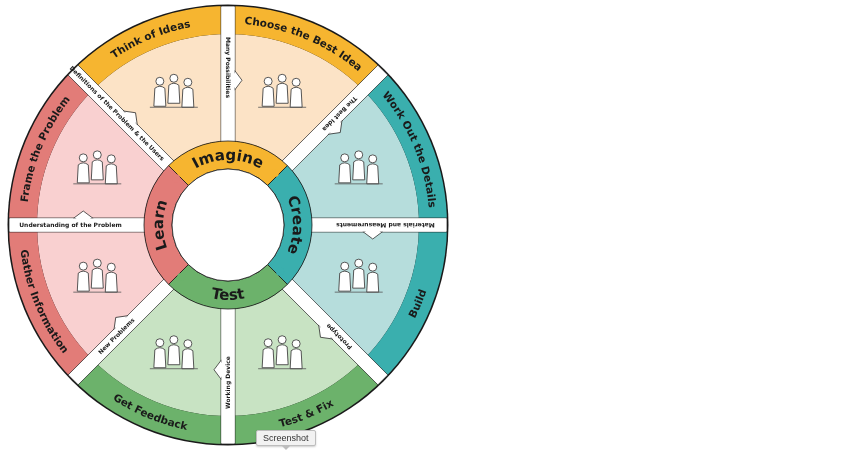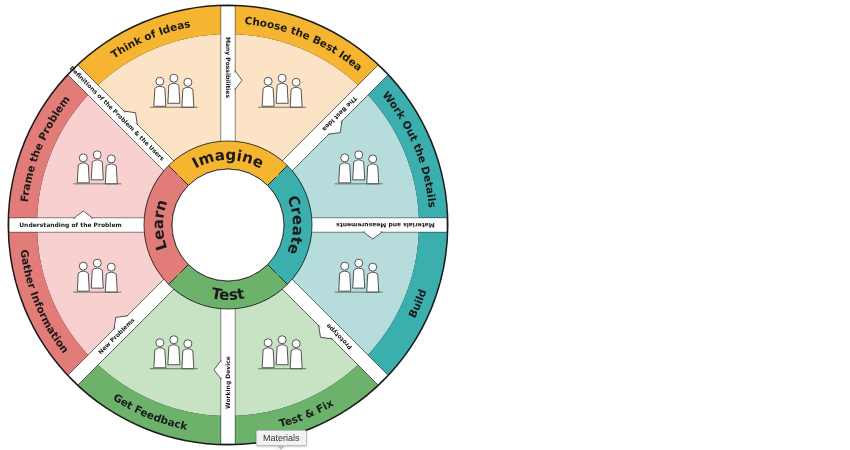--- a/index.html
+++ b/index.html
@@ -215,13 +215,13 @@
       <text class="phase-label"><textPath href="#phasearc-imagine" startOffset="50%" text-anchor="middle">Imagine</textPath></text>
       <path id="phasearc-create" d="M281.24488287878444,187.717531637182 A65,65 0 0 1 281.24488287878444,262.282468362818" fill="none"></path>
       <text class="phase-label"><textPath href="#phasearc-create" startOffset="50%" text-anchor="middle">Create</textPath></text>
       <path id="phasearc-test" d="M184.98176727367155,286.4364033216744 A75,75 0 0 0 271.01823272632845,286.4364033216744" fill="none"></path>
       <text class="phase-label"><textPath href="#phasearc-test" startOffset="50%" text-anchor="middle">Test</textPath></text>
       <path id="phasearc-learn" d="M174.75511712121556,262.282468362818 A65,65 0 0 1 174.7551171212155,187.71753163718202" fill="none"></path>
       <text class="phase-label"><textPath href="#phasearc-learn" startOffset="50%" text-anchor="middle">Learn</textPath></text>
     </g>
 </svg>
 
-<div class="tooltip">Materials</div>
+<div class="tooltip">Screenshot</div>
 
 </body></html>

